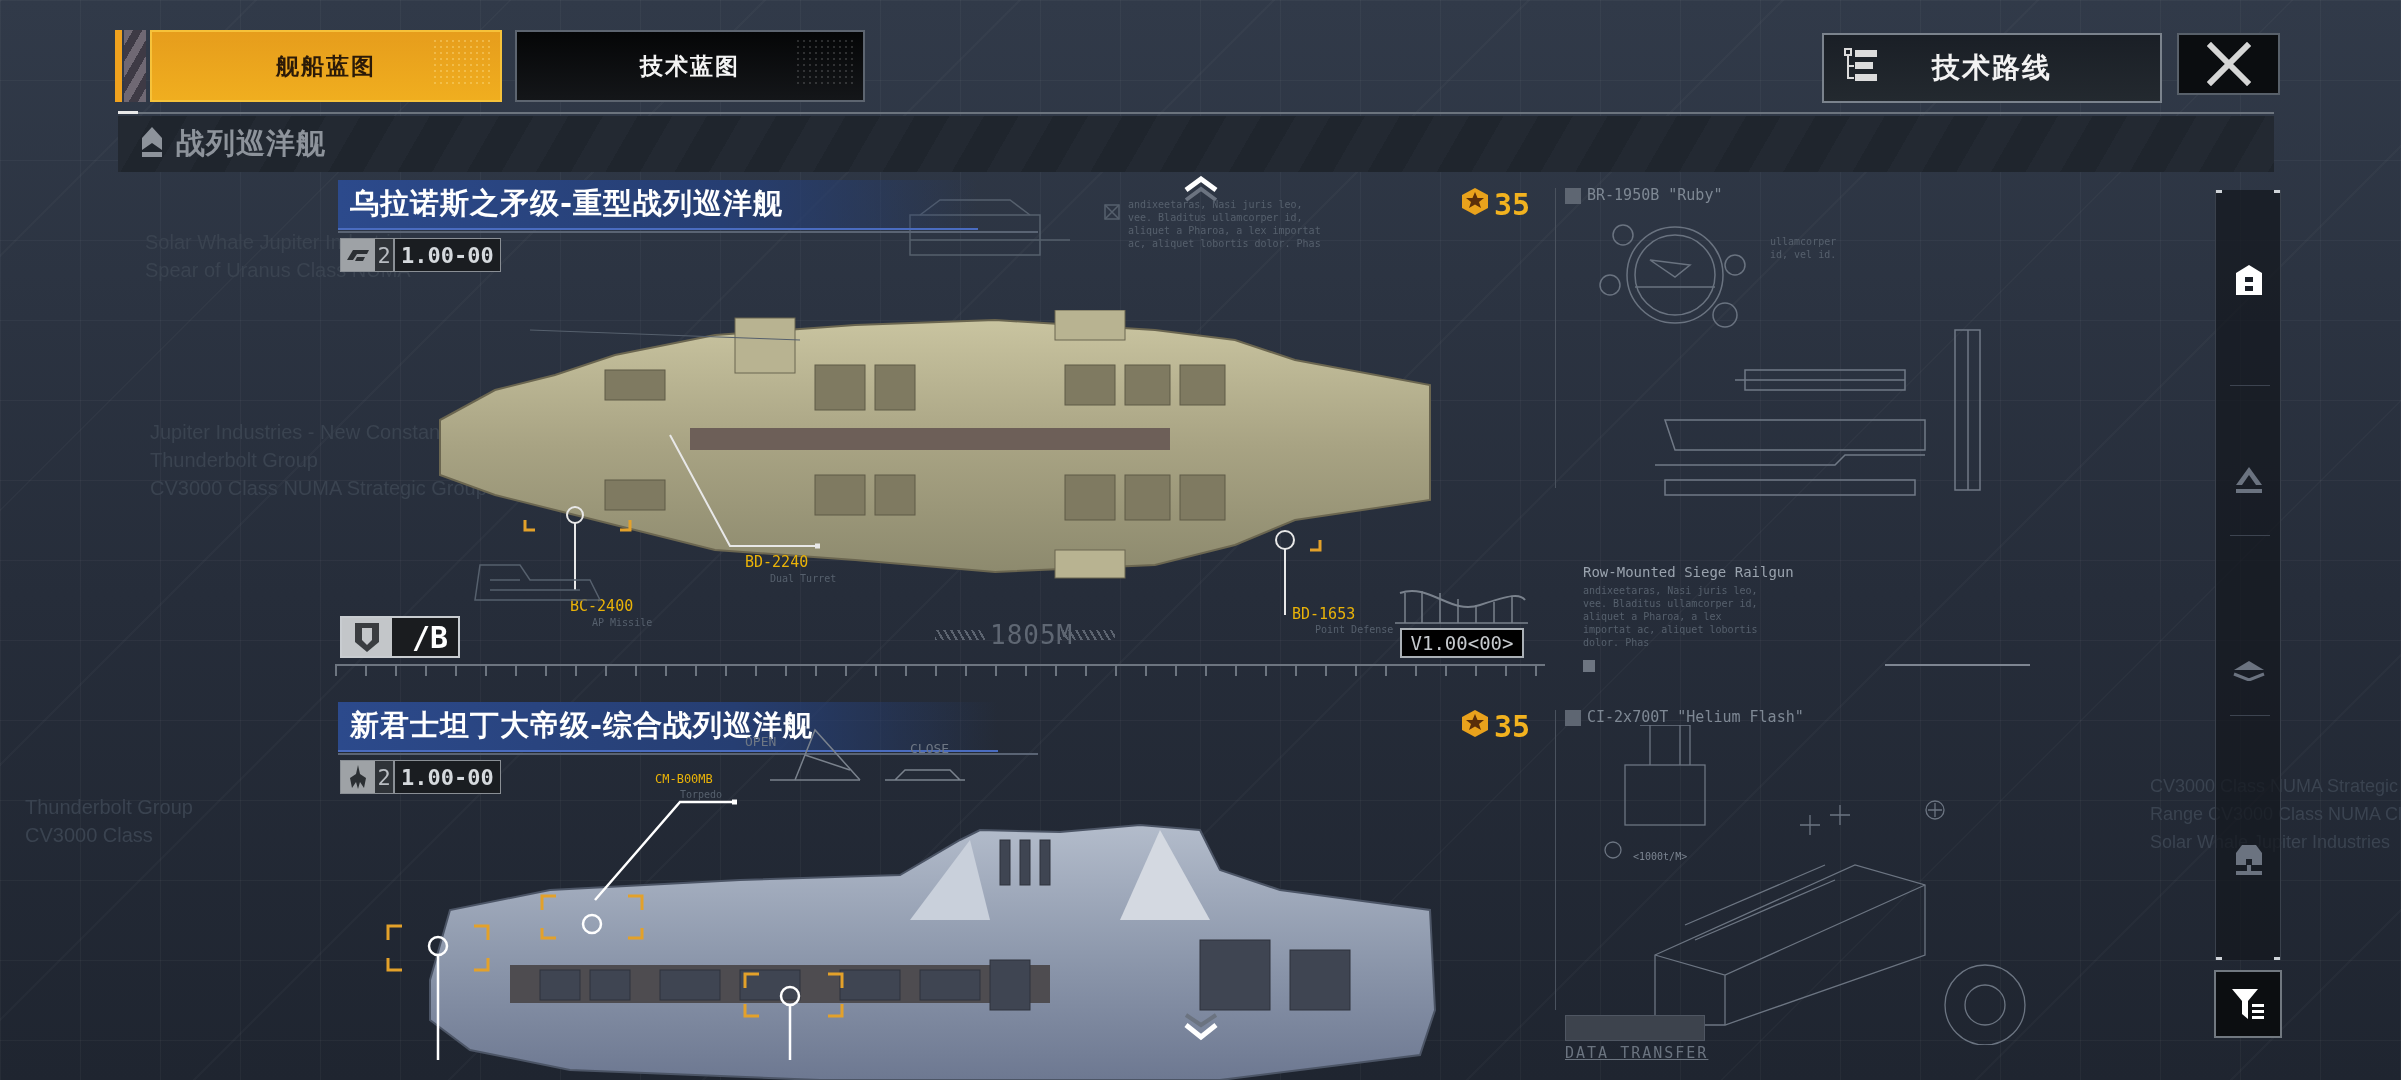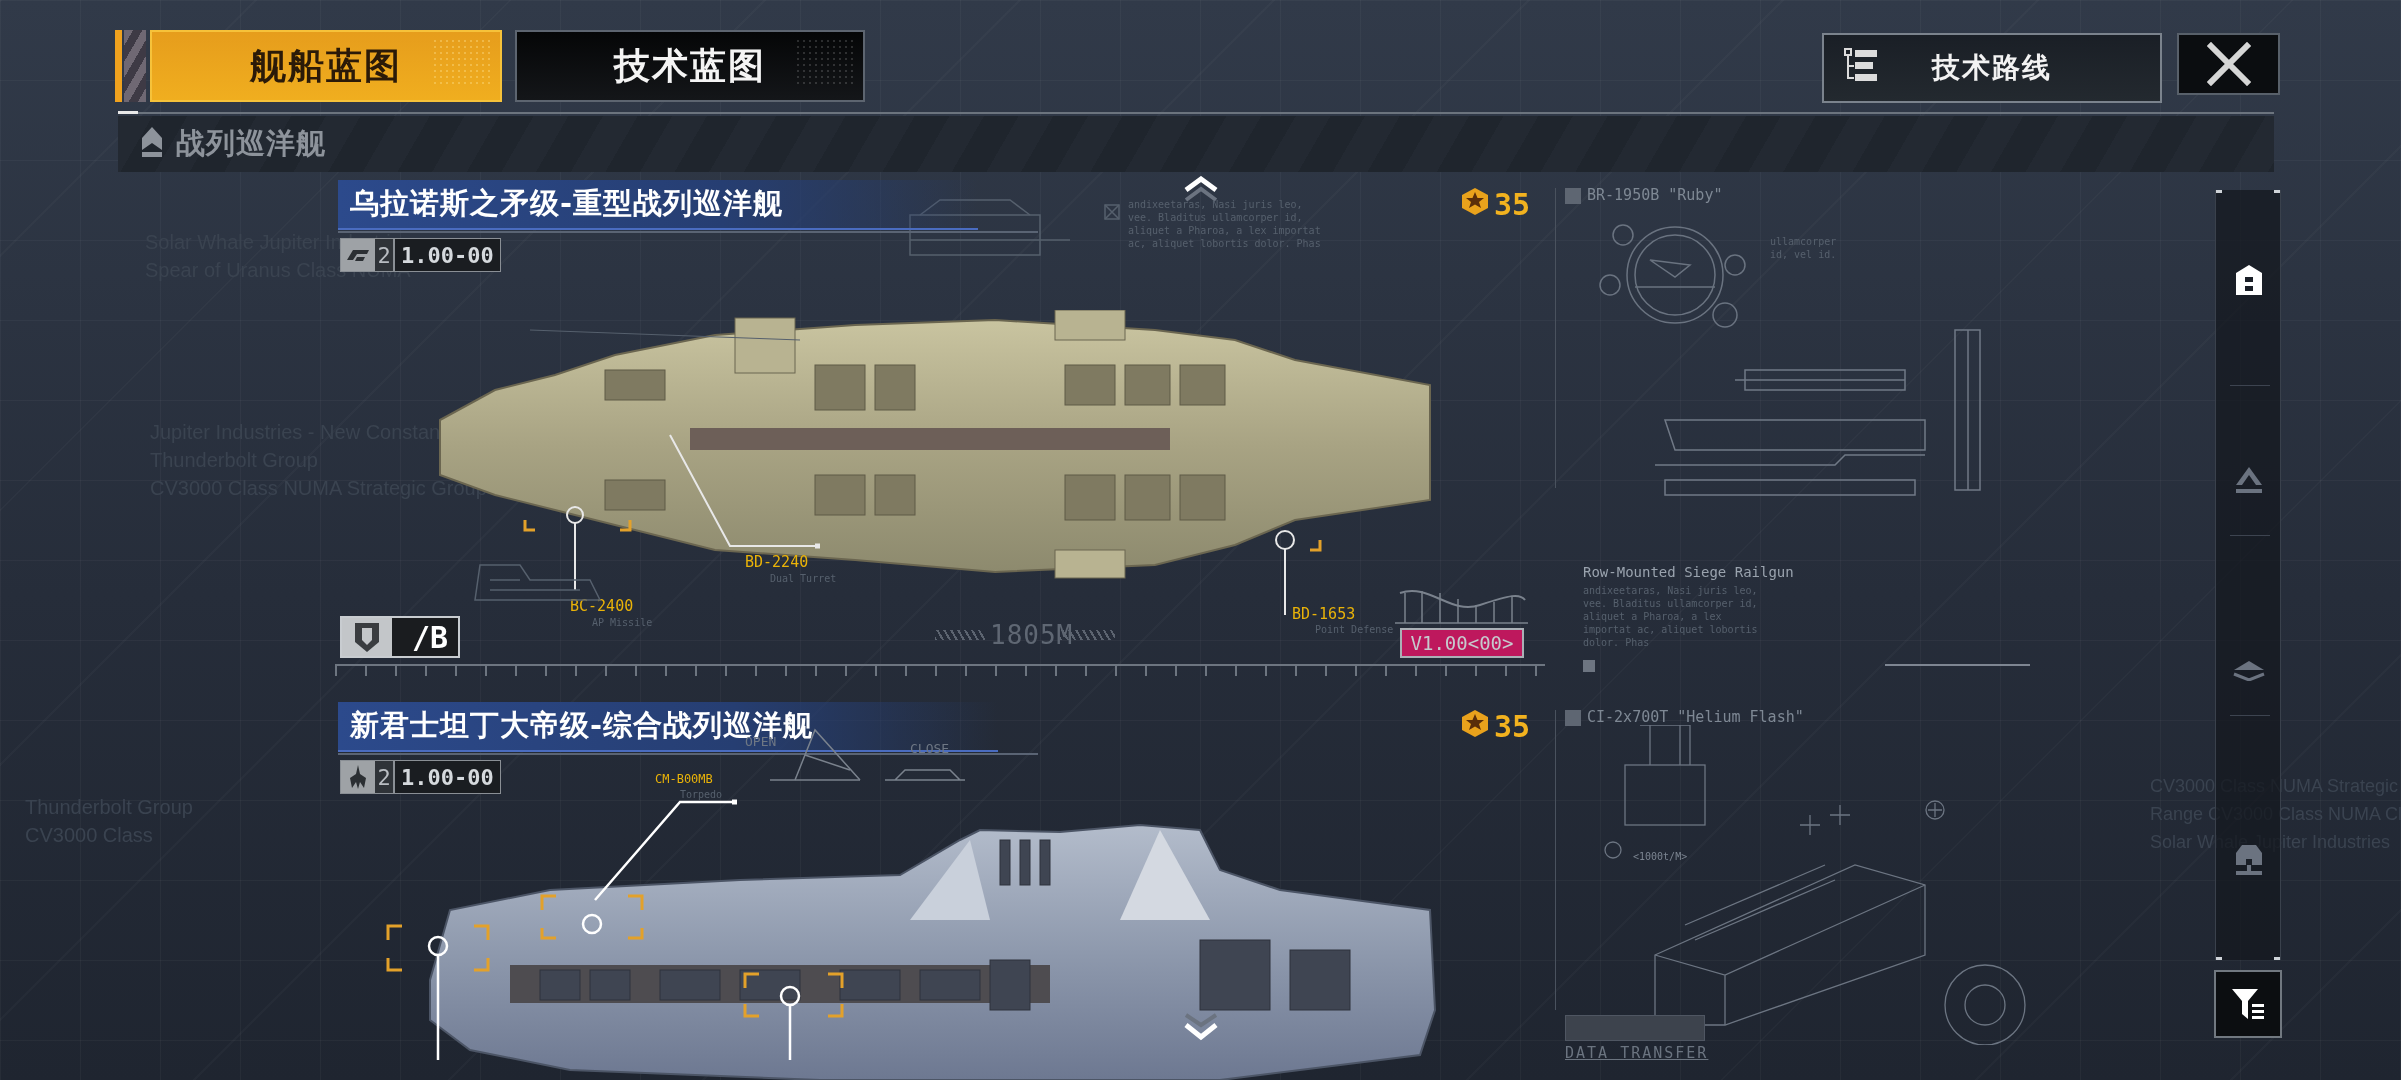--- a/index.html
+++ b/index.html
@@ -19,21 +19,21 @@
   .abs { position: absolute; }
 
   
   .tab-accent { left: 115px; top: 30px; width: 7px; height: 72px; background: #f0a21e; }
   .tab-stripe {
     left: 124px; top: 30px; width: 22px; height: 72px;
     background: repeating-linear-gradient(120deg, #6f6873 0 8px, #3e3a45 8px 16px);
   }
   .tab {
     top: 30px; height: 72px; display: flex; align-items: center; justify-content: center;
-    font-size: 36px; font-weight: bold; letter-spacing: 2px; cursor: pointer;
+    font-size: 23px; font-weight: bold; letter-spacing: 2px; cursor: pointer;
   }
   .tab-active {
     left: 150px; width: 352px;
     background: linear-gradient(180deg, #e69d1c 0%, #f0ae1f 100%);
     color: #2b1a08; border: 2px solid #f6c23a;
   }
   .tab-inactive {
     left: 515px; width: 350px;
     background: linear-gradient(180deg, #050607 0%, #141619 100%);
     border: 2px solid #5d6570; color: #f4f4f4;
@@ -83,21 +83,21 @@
   .ship-code .n1 { width: 20px; background: #2f3338; color: #b9bdc2; font-family: "DejaVu Sans Mono", monospace; font-size: 22px; display:flex; align-items:center; justify-content:center; border-right: 2px solid #8a8f95; }
   .ship-code .n2 { padding: 0 6px; background: #1a1d21; color: #d5d9dd; font-family: "DejaVu Sans Mono", monospace; font-size: 22px; display:flex; align-items:center; font-weight: bold; }
 
   .rank { display: flex; align-items: center; color: #f2b21f; font-weight: bold; font-size: 30px; font-family: "DejaVu Sans Mono", monospace; }
   .rank .ic { margin-right: 4px; }
 
   .armor-box { left: 340px; top: 616px; width: 120px; height: 42px; display: flex; border: 2px solid #c8ccd0; }
   .armor-box .ic { width: 50px; background: #c3c6c9; display: flex; align-items: center; justify-content: center; }
   .armor-box .val { flex: 1; background: #1a1c1f; color: #ffffff; font-size: 30px; font-weight: bold; display: flex; align-items: center; justify-content: flex-end; padding-right: 10px; font-family: "DejaVu Sans Mono", monospace; }
 
-  .version-box { left: 1400px; top: 628px; width: 124px; height: 30px; border: 2px solid #aab0b6; background: #be185d; color: #c6cace; font-family: "DejaVu Sans Mono", monospace; font-size: 19px; display:flex; align-items:center; justify-content:center; }
+  .version-box { left: 1400px; top: 628px; width: 124px; height: 30px; border: 2px solid #aab0b6; background: #000000; color: #c6cace; font-family: "DejaVu Sans Mono", monospace; font-size: 19px; display:flex; align-items:center; justify-content:center; }
 
   .ruler { left: 335px; top: 664px; width: 1210px; height: 12px; border-top: 2px solid #6d7580;
     background: repeating-linear-gradient(90deg, #6d7580 0 2px, transparent 2px 30px); background-size: 30px 10px; background-repeat: repeat-x; }
   .len-label { left: 990px; top: 620px; font-family: "DejaVu Sans Mono", monospace; font-size: 26px; color: #5f6773; letter-spacing: 1px; }
   .hatch { height: 10px; background: repeating-linear-gradient(60deg, #5c6470 0 2px, transparent 2px 6px); }
 
   
   .ship { position: absolute; }
   .ship-tan {
     left: 435px; top: 310px; width: 1000px; height: 270px;

